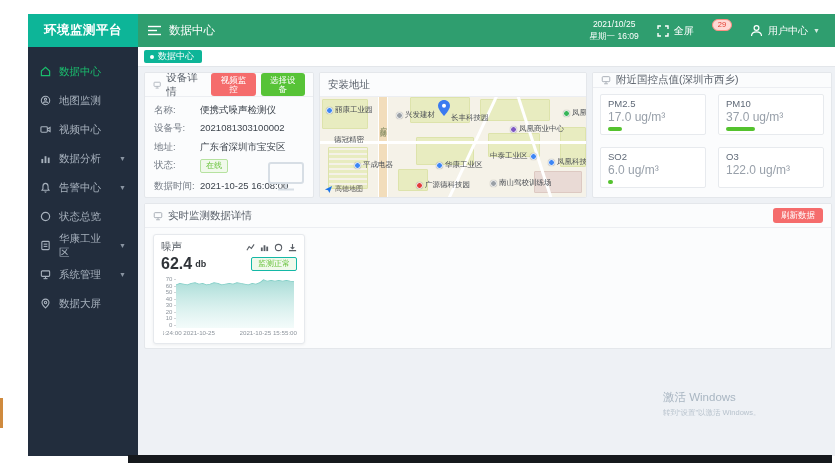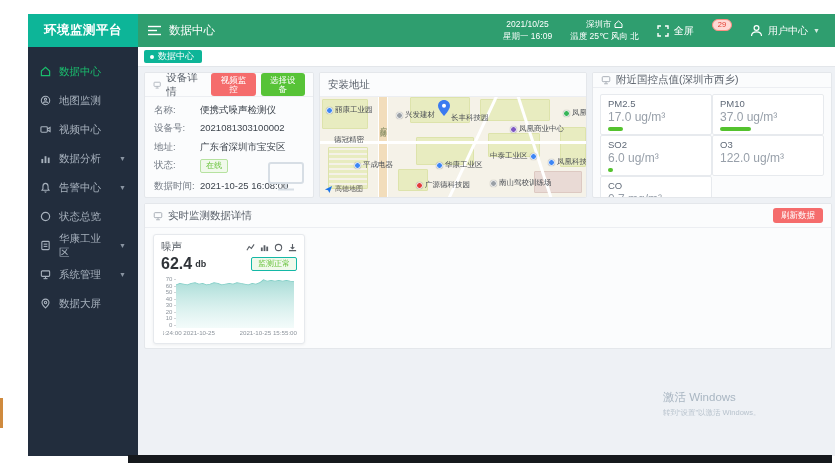--- a/index.html
+++ b/index.html
@@ -59,21 +59,21 @@
   .road-v { left:58px; top:0; width:10px; height:100%; background:#f2ddbb; border-left:1px solid #fff; border-right:1px solid #fff; }
   .road-label { position:absolute; left:58px; top:24px; writing-mode:vertical-rl; font-size:7px; color:#8d9268; letter-spacing:1px; }
   .map-lbl { position:absolute; display:flex; align-items:center; gap:2px; font-size:7.5px; color:#4b4f55; white-space:nowrap; }
   .poi { width:7px; height:7px; border-radius:50%; border:1px solid #fff; box-shadow:0 0 1px rgba(0,0,0,.4); flex:none; }
   .poi.blue{background:#3d86f5;} .poi.gray{background:#9aa0a6;} .poi.purple{background:#7e57c2;} .poi.green{background:#35b558;} .poi.red{background:#e23c39;}
   .map-pin { position:absolute; }
   .amap-logo { position:absolute; left:4px; bottom:3px; display:flex; align-items:center; gap:2px; font-size:7px; color:#555; }
 
   
   .p-air { flex:1; display:flex; flex-direction:column; }
-  .air-grid { flex:1; display:grid; grid-template-columns:1fr 1fr; gap:0; padding:6px 7px; }
+  .air-grid { flex:1; display:grid; grid-template-columns:1fr 1fr; gap:12px; padding:6px 7px; }
   .air-tile { background:#fff; border:1px solid #e7eaee; border-radius:2px; padding:3px 7px; }
   .air-name { font-size:9.5px; color:#5f6977; }
   .air-val { font-size:12px; color:#98a0aa; margin-top:1px; }
   .air-bar { height:4px; border-radius:2px; background:#54c22e; margin-top:3px; }
 
   
   .p-real { margin-top:5px; height:146px; background:#fbfcfd; border:1px solid #e4e7eb; border-radius:2px; }
   .noise-card { margin:6px 0 0 8px; width:152px; height:110px; background:#fff; border:1px solid #e6e9ed; border-radius:3px; box-shadow:0 1px 3px rgba(0,0,0,.06); padding:5px 7px; }
   .nc-head { display:flex; align-items:center; }
   .nc-title { font-size:10.5px; color:#565c64; flex:1; }
@@ -113,28 +113,20 @@
               <line x1="0" y1="9.5" x2="13" y2="9.5"></line>
             </g>
           </svg>
       </span>
       <span class="nav-title">数据中心</span>
     </div>
     <div class="topright">
       <div class="tr-2line">
         <div>2021/10/25</div>
         <div>星期一 16:09</div>
-      </div>
-      <div class="tr-2line">
-        <div><span>深圳市</span>
-          <svg width="9" height="8" viewBox="0 0 9 8" style="vertical-align:-1px">
-              <path d="M1 4 L4.5 1 L8 4 V7.5 H1 Z" fill="none" stroke="#fff" stroke-width="1"></path>
-            </svg>
-        </div>
-        <div>温度 25℃ 风向 北</div>
       </div>
       <div class="fs-group">
         <svg width="12" height="12" viewBox="0 0 12 12">
             <g stroke="#fff" stroke-width="1.4" fill="none">
               <path d="M1 4 V1 H4"></path>
               <path d="M8 1 H11 V4"></path>
               <path d="M11 8 V11 H8"></path>
               <path d="M4 11 H1 V8"></path>
             </g>
           </svg>

